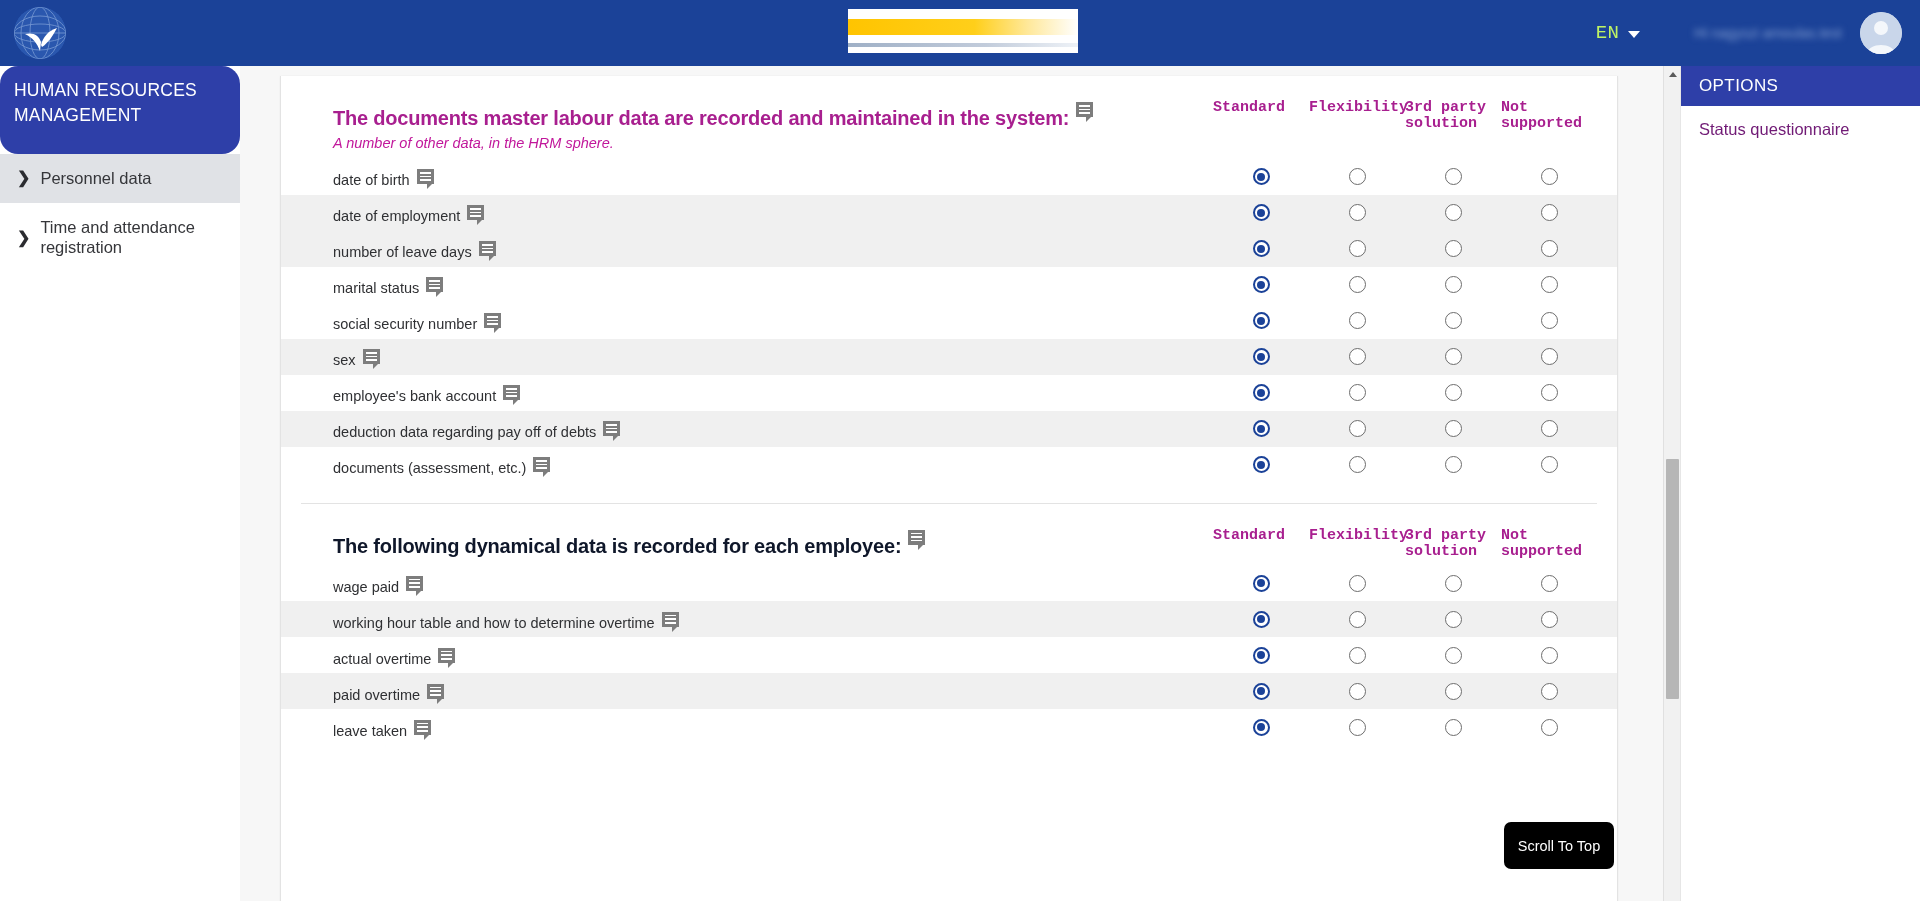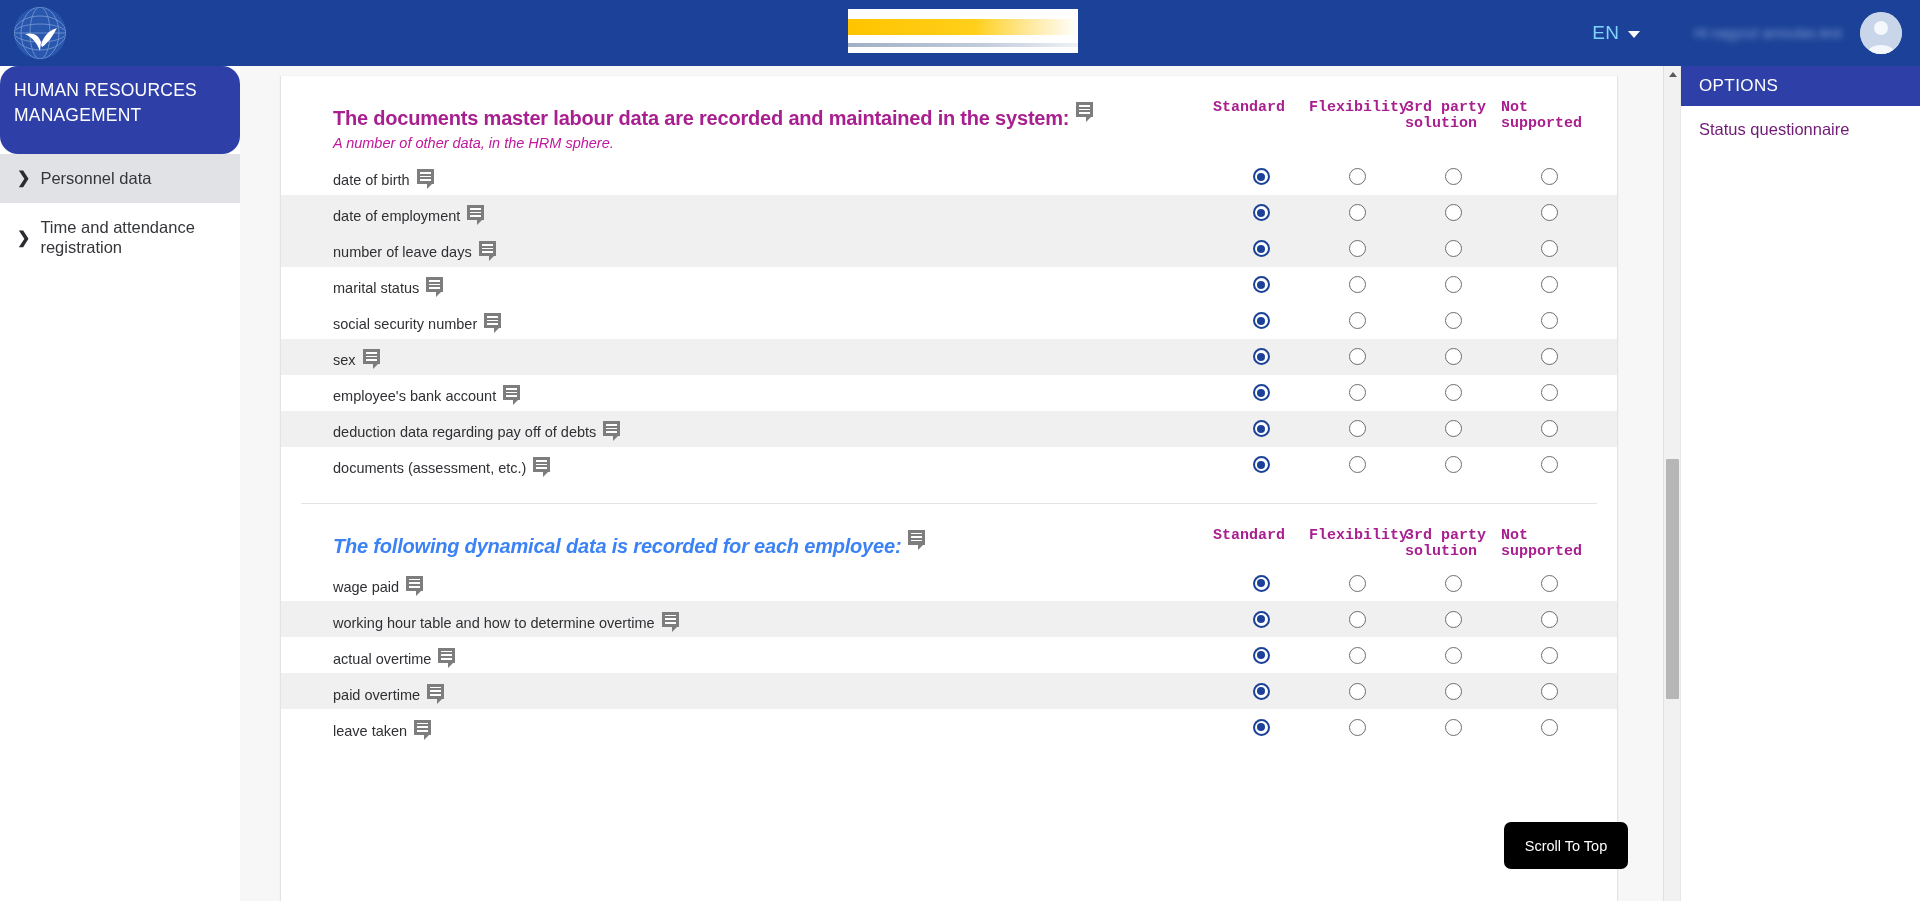--- a/index.html
+++ b/index.html
@@ -36,22 +36,22 @@
   }
   .banner-img { width: 100%; height: 100%; display:block; }
 
   .header-right {
     position: absolute; right: 0; top: 0; height: 66px;
     display: flex; align-items: center; gap: 0;
     padding-right: 18px;
   }
   .lang-select {
     display: flex; align-items: center; gap: 9px;
-    color: #7dd3fc; font-size: 19px; letter-spacing: .3px;
-    padding: 6px 10px; cursor: pointer;
+    color: #bef264; font-size: 19px; letter-spacing: .3px;
+    padding: 6px 10px; cursor: pointer; font-family: Liberation Mono, monospace;
   }
   .caret-down {
     width: 0; height: 0;
     border-left: 6px solid transparent;
     border-right: 6px solid transparent;
     border-top: 7px solid #ffffff;
     margin-top: 3px;
   }
   .greeting {
     color: #7f9bd0; font-size: 14px;
@@ -121,21 +121,21 @@
     display: flex; align-items: flex-start;
     padding: 26px 0 0 0;
     position: relative;
   }
   .sec-title {
     font-size: 20px; font-weight: 700;
     padding-left: 52px;
     letter-spacing: -.2px;
   }
   .sec-title.magenta { color: #a81f8f; }
-  .sec-title.dark { color: #3b82f6; font-style: italic; }
+  .sec-title.dark { color: #0f172a; }
   .sec-sub {
     font-size: 14.5px; font-style: italic;
     color: #c1179b;
     padding-left: 52px; margin-top: 5px;
   }
 
   
   .note-icon {
     display: inline-block; position: relative;
     width: 17px; height: 15px;
@@ -258,21 +258,21 @@
     position: absolute; left: 2px; top: 393px;
     width: 13px; height: 240px;
     background: #b6b6b6;
     border-radius: 1px;
   }
 
   
   .scroll-top-btn {
     position: absolute;
     left: 1504px; top: 822px;
-    width: 124px; height: 47px;
+    width: 110px; height: 47px;
     background: #000000; color: #ffffff;
     border-radius: 7px;
     display: flex; align-items: center; justify-content: center;
     font-size: 14.5px;
     cursor: pointer;
     z-index: 28;
   }
 </style>
 </head>
 <body>

